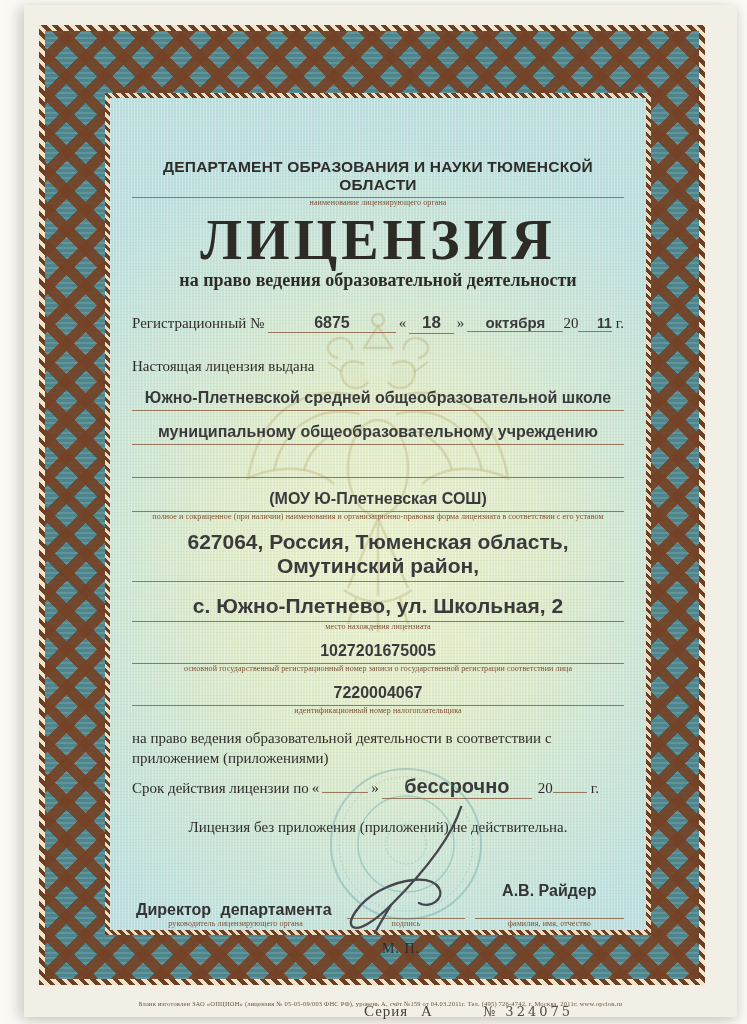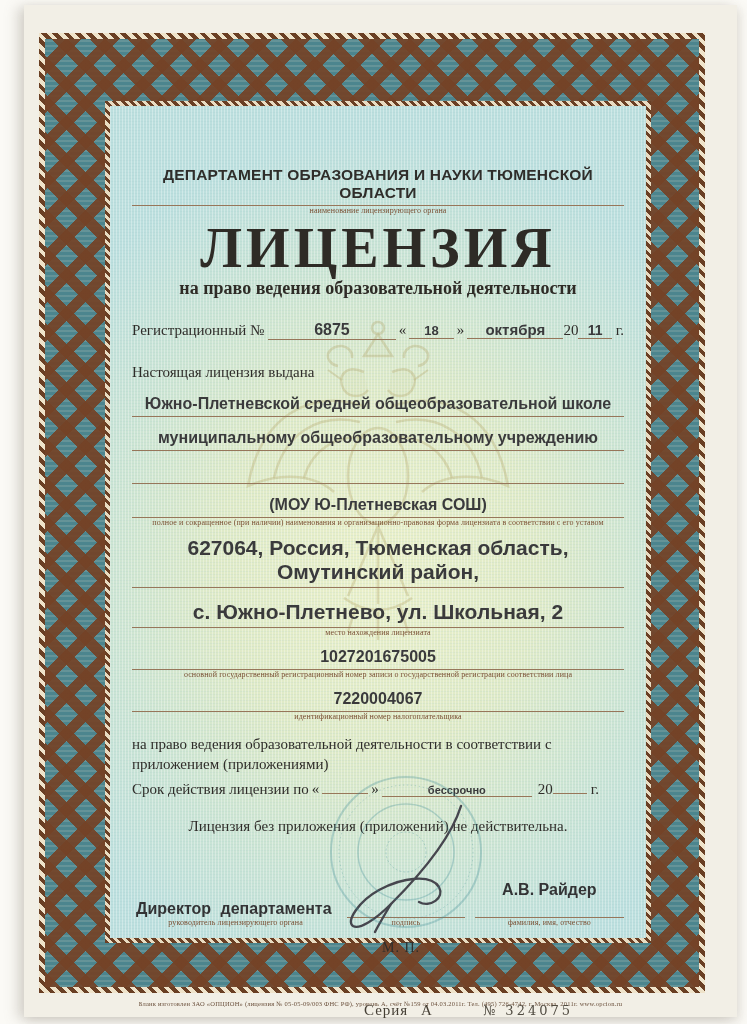--- a/index.html
+++ b/index.html
@@ -9,21 +9,21 @@
     font-family:"Liberation Serif", serif;
     -webkit-font-smoothing:antialiased;
   }
   .paper{
     position:absolute;left:24px;top:5px;width:713px;height:1012px;
     background:#f2efe6;
     box-shadow:-7px 2px 12px rgba(120,110,95,.25), 3px 4px 10px rgba(120,110,95,.18);
   }
   
   .cert-border{
-    position:absolute;left:15px;top:28px;width:666px;height:960px;box-sizing:border-box;
+    position:absolute;left:15px;top:20px;width:666px;height:960px;box-sizing:border-box;
     background:
       repeating-linear-gradient(45deg, rgba(116,66,38,.92) 0 11px, rgba(116,66,38,0) 11px 27px),
       repeating-linear-gradient(-45deg, rgba(116,66,38,.92) 0 11px, rgba(116,66,38,0) 11px 27px),
       repeating-linear-gradient(0deg, rgba(250,235,210,.14) 0 2px, rgba(0,0,0,0) 2px 5px),
       #4c858e;
     border:6px solid #6a3f24;
     border-image:repeating-linear-gradient(45deg,#6a3f24 0 4px,#efe3ca 4px 8px) 6;
   }
   
   .cert-inner{
@@ -44,25 +44,25 @@
 
   .org-name{font-size:15.5px;text-align:center;letter-spacing:.2px;color:#2f2d2a;
     padding-bottom:3px;border-bottom:1px solid #97765a;}
   .big-title{font-size:56px;font-weight:700;letter-spacing:4px;text-align:center;color:#2e2b26;
     margin-top:4px;line-height:1.0;}
   .subtitle{font-size:18px;font-weight:700;text-align:center;color:#2e2b26;margin-top:2px;}
 
   .reg-row{display:flex;align-items:baseline;margin-top:22px;font-size:15px;white-space:nowrap;}
   .fill{display:inline-block;text-align:center;border-bottom:1px solid #97765a;}
   .fill.num{width:138px;font-size:16px;}
-  .fill.day{width:48px;font-size:13px;}
+  .fill.day{width:48px;font-size:17px;}
   .fill.mon{width:104px;font-size:15px;}
-  .fill.yr{width:36px;text-align:center;font-size:14px;}
+  .fill.yr{width:36px;text-align:right;font-size:14px;}
   .fill.blank5{width:46px;}
-  .fill.val-term{width:150px;font-size:11px;}
+  .fill.val-term{width:150px;font-size:20px;}
   .fill.blank4{width:34px;}
   .q{margin:0 3px;}
 
   .intro{font-size:15px;margin-top:24px;}
   .field{margin-top:12px;}
   .field .val{font-family:"Liberation Sans",sans-serif;font-weight:700;color:#3a3a3c;
     text-align:center;padding-bottom:3px;border-bottom:1px solid #97765a;font-size:16px;}
   .field .val.addr{font-size:21px;}
   .blank-line{margin-top:16px;height:16px;border-bottom:1px solid #97765a;}
 

